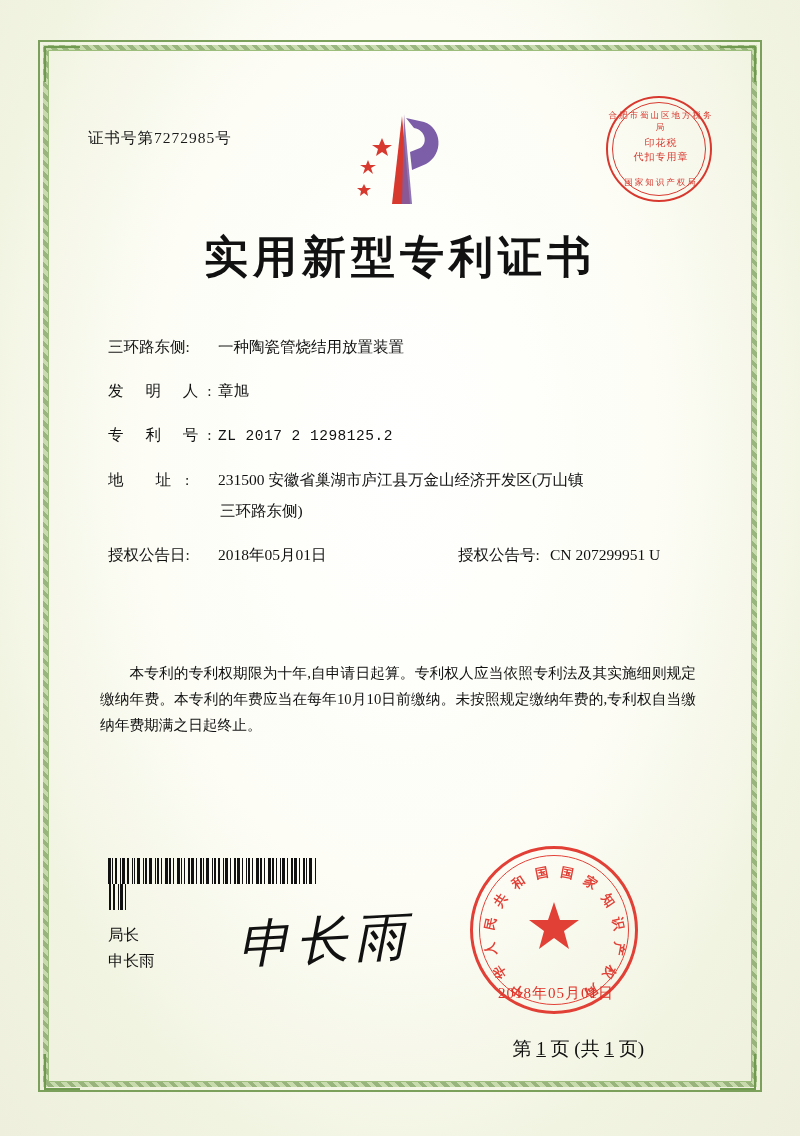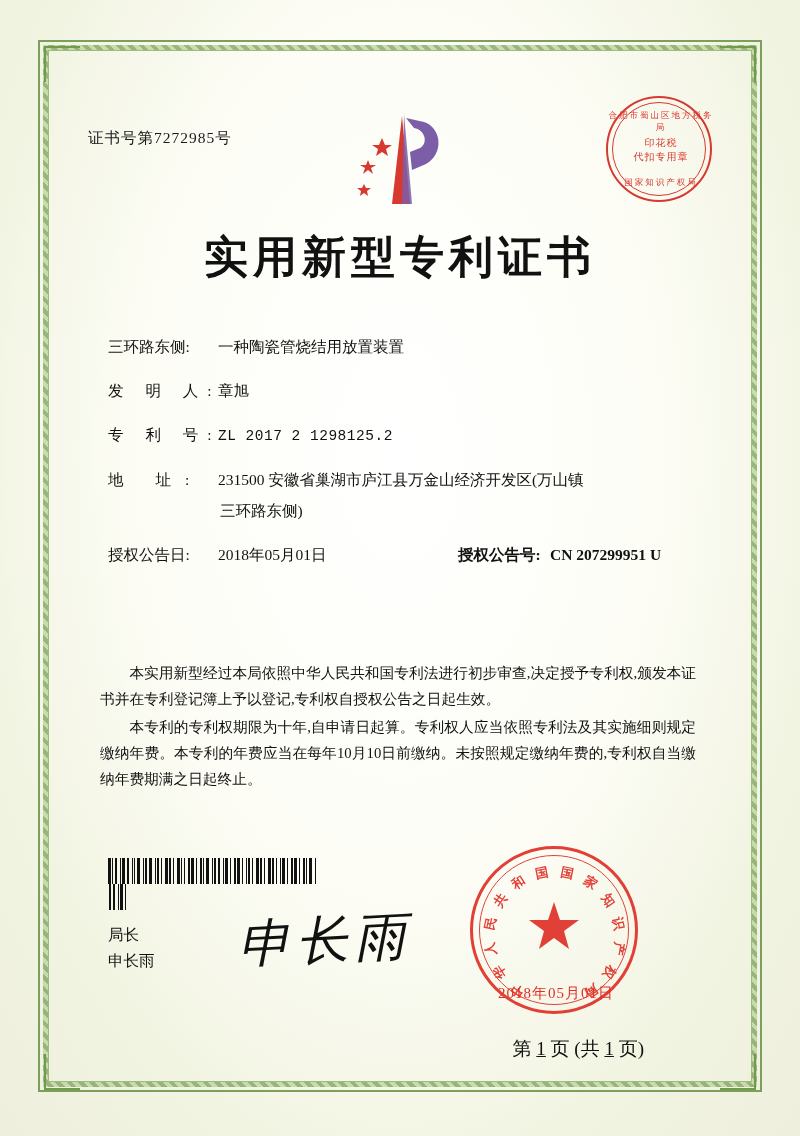--- a/index.html
+++ b/index.html
@@ -166,21 +166,20 @@
   .field-cont {
     display: block;
     margin-left: 112px;
     margin-top: 9px;
   }
   .inline-right {
     position: absolute;
     left: 350px;
     top: 0;
     white-space: nowrap;
-    font-weight: bold;
   }
   .inline-right .field-label { width: 92px; }
 
   
   .paras {
     position: absolute;
     left: 100px;
     top: 660px;
     width: 596px;
     font-size: 14.7px;
@@ -356,21 +355,20 @@
     <div class="field-row">
       <span class="field-label">授权公告日:</span><span class="field-value">2018年05月01日</span>
       <span class="inline-right">
         <span class="field-label">授权公告号:</span><span class="field-value">CN 207299951 U</span>
       </span>
     </div>
 
   </div>
 
   <div class="paras">
-    <p>本实用新型经过本局依照中华人民共和国专利法进行初步审查,决定授予专利权,颁发本证书并在专利登记簿上予以登记,专利权自授权公告之日起生效。</p>
     <p>本专利的专利权期限为十年,自申请日起算。专利权人应当依照专利法及其实施细则规定缴纳年费。本专利的年费应当在每年10月10日前缴纳。未按照规定缴纳年费的,专利权自当缴纳年费期满之日起终止。</p>
   </div>
 
   <div class="barcode" id="barcode"><i style="width:3px"></i><i style="width:1px;background:transparent"></i><i style="width:1px"></i><i style="width:2px;background:transparent"></i><i style="width:2px"></i><i style="width:3px;background:transparent"></i><i style="width:1px"></i><i style="width:1px;background:transparent"></i><i style="width:3px"></i><i style="width:2px;background:transparent"></i><i style="width:2px"></i><i style="width:3px;background:transparent"></i><i style="width:1px"></i><i style="width:1px;background:transparent"></i><i style="width:1px"></i><i style="width:2px;background:transparent"></i><i style="width:3px"></i><i style="width:3px;background:transparent"></i><i style="width:1px"></i><i style="width:1px;background:transparent"></i><i style="width:2px"></i><i style="width:2px;background:transparent"></i><i style="width:3px"></i><i style="width:3px;background:transparent"></i><i style="width:1px"></i><i style="width:1px;background:transparent"></i><i style="width:2px"></i><i style="width:2px;background:transparent"></i><i style="width:1px"></i><i style="width:3px;background:transparent"></i><i style="width:3px"></i><i style="width:1px;background:transparent"></i><i style="width:2px"></i><i style="width:2px;background:transparent"></i><i style="width:1px"></i><i style="width:3px;background:transparent"></i><i style="width:3px"></i><i style="width:1px;background:transparent"></i><i style="width:1px"></i><i style="width:2px;background:transparent"></i><i style="width:1px"></i><i style="width:3px;background:transparent"></i><i style="width:2px"></i><i style="width:1px;background:transparent"></i><i style="width:3px"></i><i style="width:2px;background:transparent"></i><i style="width:1px"></i><i style="width:3px;background:transparent"></i><i style="width:2px"></i><i style="width:1px;background:transparent"></i><i style="width:1px"></i><i style="width:2px;background:transparent"></i><i style="width:3px"></i><i style="width:3px;background:transparent"></i><i style="width:1px"></i><i style="width:1px;background:transparent"></i><i style="width:2px"></i><i style="width:2px;background:transparent"></i><i style="width:2px"></i><i style="width:3px;background:transparent"></i><i style="width:1px"></i><i style="width:1px;background:transparent"></i><i style="width:3px"></i><i style="width:2px;background:transparent"></i><i style="width:1px"></i><i style="width:3px;background:transparent"></i><i style="width:2px"></i><i style="width:1px;background:transparent"></i><i style="width:3px"></i><i style="width:2px;background:transparent"></i><i style="width:1px"></i><i style="width:3px;background:transparent"></i><i style="width:1px"></i><i style="width:1px;background:transparent"></i><i style="width:2px"></i><i style="width:2px;background:transparent"></i><i style="width:1px"></i><i style="width:3px;background:transparent"></i><i style="width:3px"></i><i style="width:1px;background:transparent"></i><i style="width:2px"></i><i style="width:2px;background:transparent"></i><i style="width:1px"></i><i style="width:3px;background:transparent"></i><i style="width:3px"></i><i style="width:1px;background:transparent"></i><i style="width:2px"></i><i style="width:2px;background:transparent"></i><i style="width:1px"></i><i style="width:3px;background:transparent"></i><i style="width:1px"></i><i style="width:1px;background:transparent"></i><i style="width:3px"></i><i style="width:2px;background:transparent"></i><i style="width:1px"></i><i style="width:3px;background:transparent"></i><i style="width:2px"></i><i style="width:1px;background:transparent"></i><i style="width:3px"></i><i style="width:2px;background:transparent"></i><i style="width:1px"></i><i style="width:3px;background:transparent"></i><i style="width:2px"></i><i style="width:1px;background:transparent"></i><i style="width:1px"></i><i style="width:2px;background:transparent"></i><i style="width:3px"></i><i style="width:3px;background:transparent"></i><i style="width:1px"></i><i style="width:1px;background:transparent"></i><i style="width:2px"></i><i style="width:2px;background:transparent"></i><i style="width:2px"></i><i style="width:3px;background:transparent"></i><i style="width:1px"></i><i style="width:1px;background:transparent"></i><i style="width:3px"></i><i style="width:2px;background:transparent"></i><i style="width:1px"></i><i style="width:3px;background:transparent"></i></div>
 
   <div class="sig-label">
     <div>局长</div>
     <div>申长雨</div>
   </div>
   <div class="sig-hand">申长雨</div>

